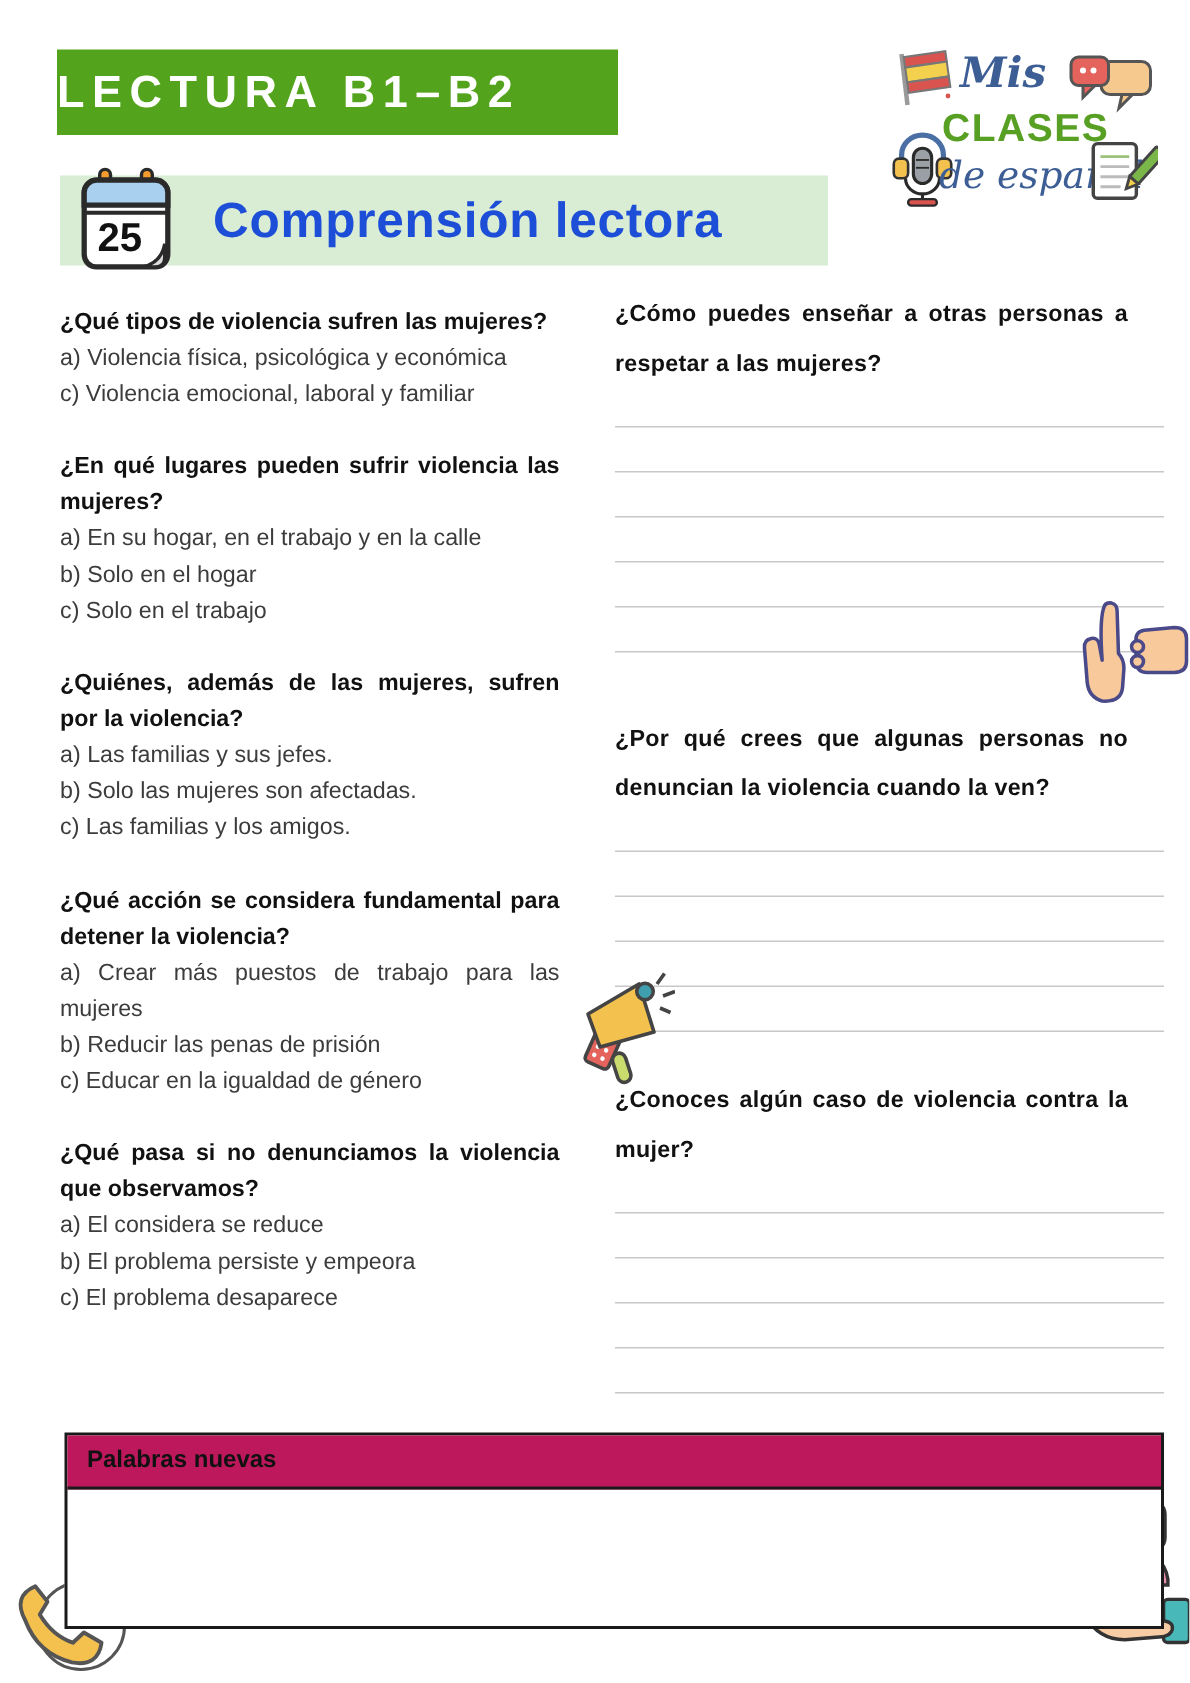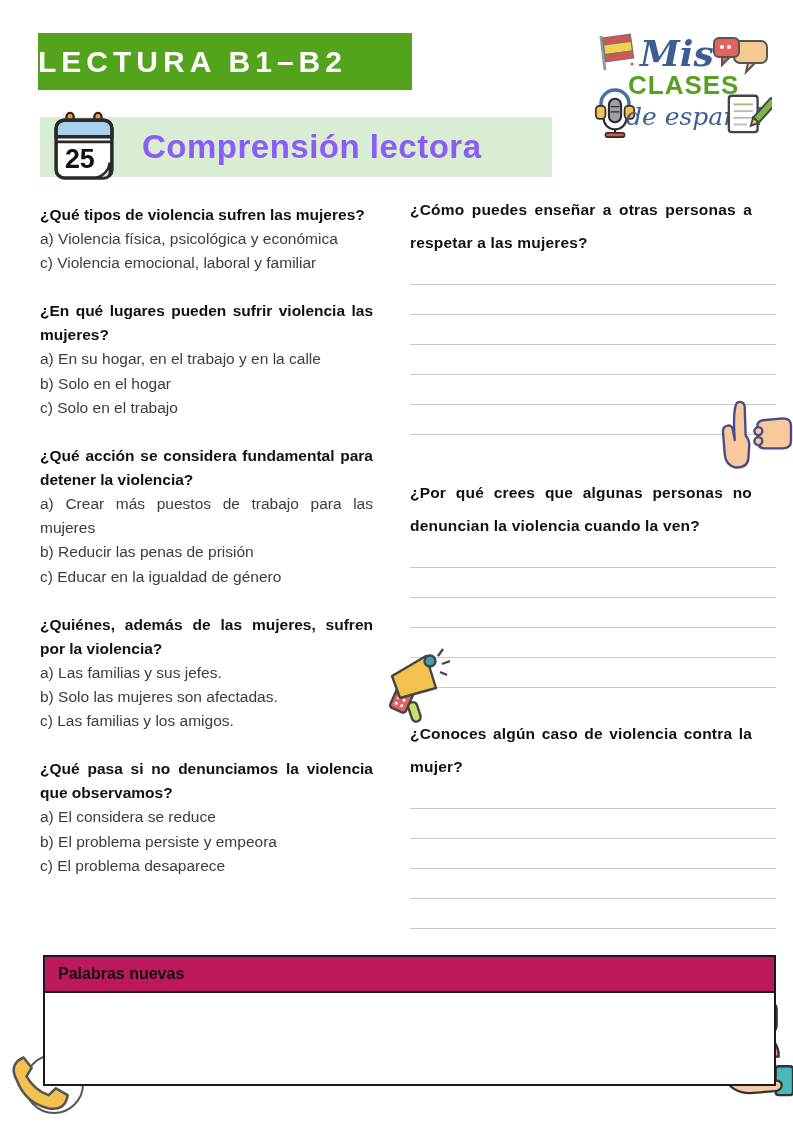--- a/index.html
+++ b/index.html
@@ -12,35 +12,35 @@
     position:absolute;left:38px;top:33px;width:374px;height:57px;background:#54a31c;
     display:flex;align-items:center;justify-content:flex-start;
   }
   .banner span{
     color:#ffffff;font-weight:800;font-size:30px;letter-spacing:5px;
   }
   
   .logo{position:absolute;left:588px;top:24px;width:190px;height:112px;}
   .logo .mis{
     position:absolute;left:52px;top:8px;font-family:"DejaVu Serif","Liberation Serif",serif;
-    font-style:italic;font-size:36px;color:#3d5e94;font-weight:600;
+    font-style:italic;font-size:28px;color:#3d5e94;font-weight:600;
   }
   .logo .clases{
     position:absolute;left:40px;top:46px;font-size:26px;font-weight:800;color:#58a024;letter-spacing:1px;
   }
   .logo .deesp{
     position:absolute;left:38px;top:78px;font-family:"DejaVu Serif","Liberation Serif",serif;
     font-style:italic;font-size:25px;color:#3d5e94;
   }
   .logo svg{position:absolute;}
   
   .section-bar{position:absolute;left:40px;top:117px;width:512px;height:60px;background:#d9ecd4;}
   .section-title{
     position:absolute;left:142px;top:117px;height:60px;display:flex;align-items:center;
-    font-size:33px;font-weight:800;color:#8b5cf6;letter-spacing:0.5px;
+    font-size:33px;font-weight:800;color:#1d4ed8;letter-spacing:0.5px;
   }
   .calendar{position:absolute;left:52px;top:109px;}
   
   .left-col{position:absolute;left:40px;top:203px;width:333px;}
   .mc-block{margin-bottom:24px;}
   .q{
     margin:0;font-weight:800;font-size:15.5px;line-height:24px;text-align:justify;color:#111;
   }
   .opt{
     margin:0;font-size:15.5px;line-height:24.2px;color:#3c3c3c;text-align:justify;
@@ -136,30 +136,30 @@
     <p class="opt">a) Violencia física, psicológica y económica</p>
     <p class="opt">c) Violencia emocional, laboral y familiar</p>
   </div>
   <div class="mc-block">
     <p class="q">¿En qué lugares pueden sufrir violencia las mujeres?</p>
     <p class="opt">a) En su hogar, en el trabajo y en la calle</p>
     <p class="opt">b) Solo en el hogar</p>
     <p class="opt">c) Solo en el trabajo</p>
   </div>
   <div class="mc-block">
+    <p class="q">¿Quiénes, además de las mujeres, sufren por la violencia?</p>
+    <p class="opt">a) Las familias y sus jefes.</p>
+    <p class="opt">b) Solo las mujeres son afectadas.</p>
+    <p class="opt">c) Las familias y los amigos.</p>
+  </div>
+  <div class="mc-block">
     <p class="q">¿Qué acción se considera fundamental para detener la violencia?</p>
     <p class="opt">a) Crear más puestos de trabajo para las mujeres</p>
     <p class="opt">b) Reducir las penas de prisión</p>
     <p class="opt">c) Educar en la igualdad de género</p>
-  </div>
-  <div class="mc-block">
-    <p class="q">¿Quiénes, además de las mujeres, sufren por la violencia?</p>
-    <p class="opt">a) Las familias y sus jefes.</p>
-    <p class="opt">b) Solo las mujeres son afectadas.</p>
-    <p class="opt">c) Las familias y los amigos.</p>
   </div>
   <div class="mc-block">
     <p class="q">¿Qué pasa si no denunciamos la violencia que observamos?</p>
     <p class="opt">a) El considera se reduce</p>
     <p class="opt">b) El problema persiste y empeora</p>
     <p class="opt">c) El problema desaparece</p>
   </div>
 </div>
 
 <div class="open-block" style="top:193px">

